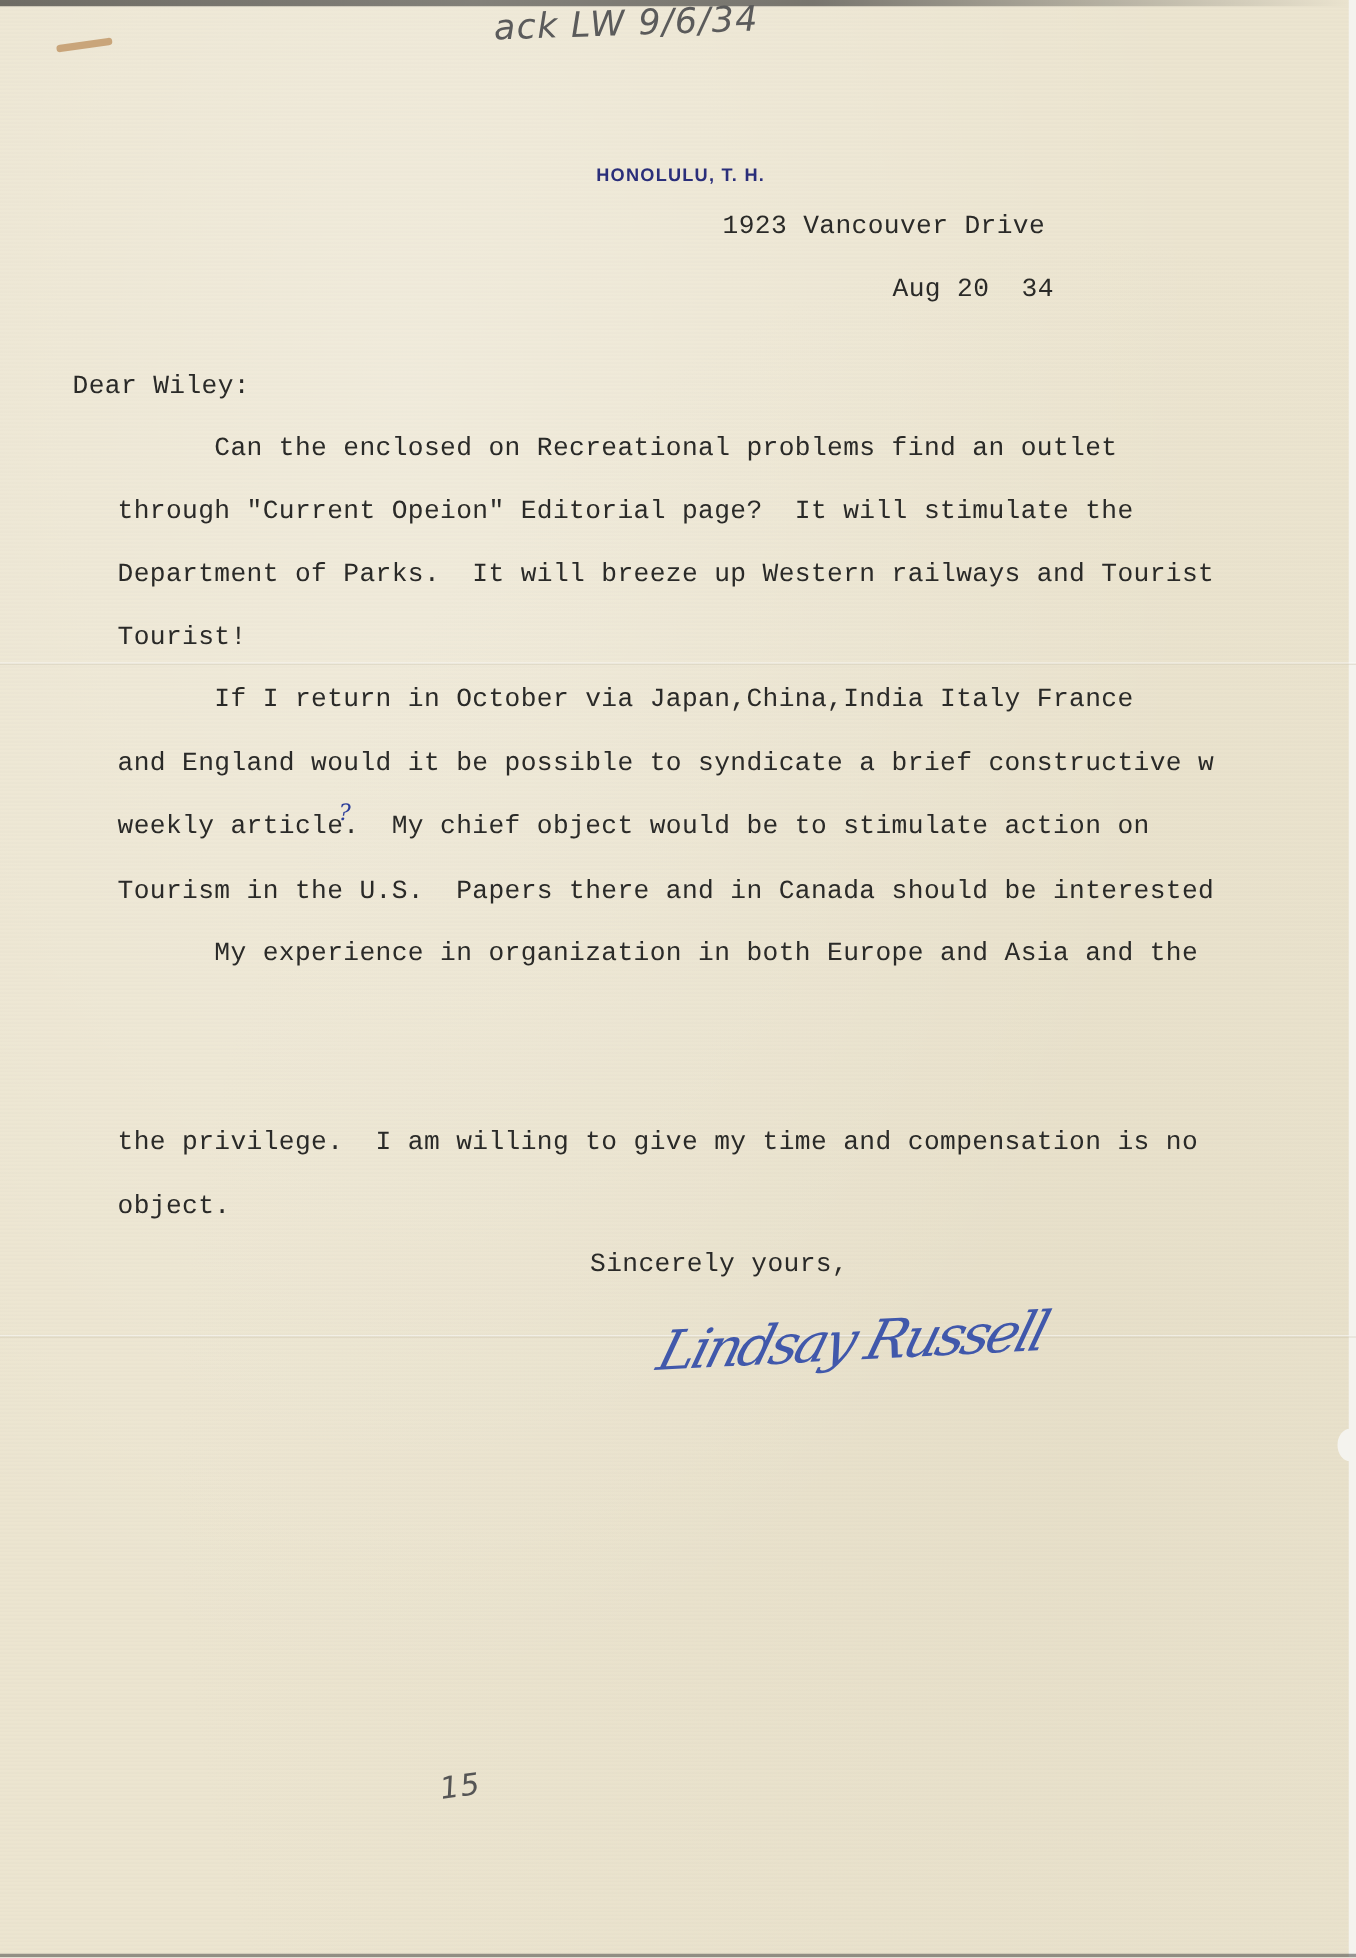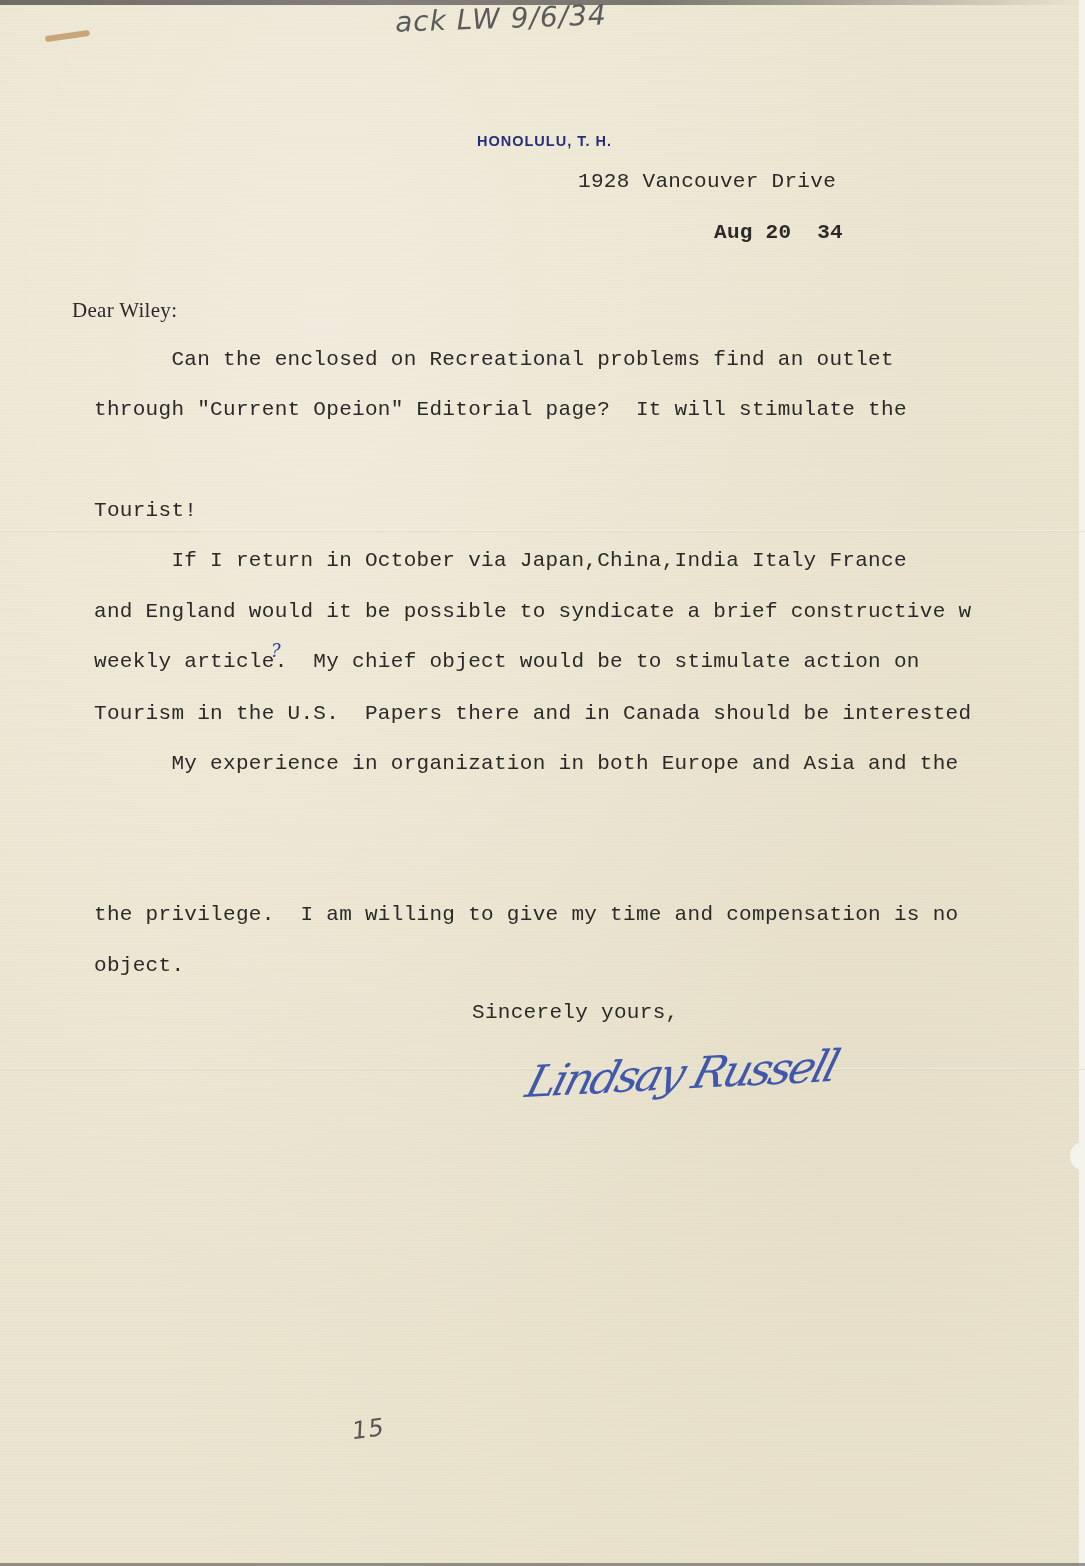--- a/index.html
+++ b/index.html
@@ -90,22 +90,22 @@
     }
     .typed {
       position: absolute;
       font-family: "Liberation Mono", monospace;
       font-size: 21px;
       color: #2a2a28;
       white-space: pre;
       letter-spacing: 0.3px;
     }
     .address { left: 578px; top: 170px; }
-    .date { left: 714px; top: 221px; font-weight: bold; }
-    .salutation { left: 72px; top: 298px; font-family: Liberation Serif, serif; }
+    .date { left: 714px; top: 221px; }
+    .salutation { left: 58px; top: 298px; }
     .body-line { left: 58px; margin-left: 36px; }
     .closing { left: 432px; top: 1001px; margin-left: 40px; }
     .pen-mark {
       position: absolute;
       left: 271px; top: 640px;
       font-family: "DejaVu Serif", serif;
       font-size: 18px;
       font-style: italic;
       color: #2b3d9a;
     }
@@ -135,27 +135,28 @@
   <div class="bottom-edge"></div>
   <div class="fold-line fold-1"></div>
   <div class="fold-line fold-2"></div>
   <div class="tear-mark"></div>
   <div class="notch"></div>
 
   <div class="pencil-note ack-note">ack LW 9/6/34</div>
 
   <div class="letterhead">HONOLULU, T. H.</div>
 
-  <div class="typed address">1928 Vancouver Drive</div>
+  <div class="typed address">1923 Vancouver Drive</div>
   <div class="typed date">Aug 20  34</div>
 
   <div class="typed salutation">Dear Wiley:</div>
 
   <div class="typed body-line" style="top:348px">      Can the enclosed on Recreational problems find an outlet</div>
   <div class="typed body-line" style="top:398px">through "Current Opeion" Editorial page?  It will stimulate the</div>
+  <div class="typed body-line" style="top:449px">Department of Parks.  It will breeze up Western railways and Tourist</div>
   <div class="typed body-line" style="top:499px">Tourist!</div>
   <div class="typed body-line" style="top:549px">      If I return in October via Japan,China,India Italy France</div>
   <div class="typed body-line" style="top:600px">and England would it be possible to syndicate a brief constructive w</div>
   <div class="typed body-line" style="top:650px">weekly article.  My chief object would be to stimulate action on</div>
   <div class="typed body-line" style="top:702px">Tourism in the U.S.  Papers there and in Canada should be interested</div>
   <div class="typed body-line" style="top:752px">      My experience in organization in both Europe and Asia and the</div>
   <div class="typed body-line" style="top:903px">the privilege.  I am willing to give my time and compensation is no</div>
   <div class="typed body-line" style="top:954px">object.</div>
 
   <div class="pen-mark">?</div>

